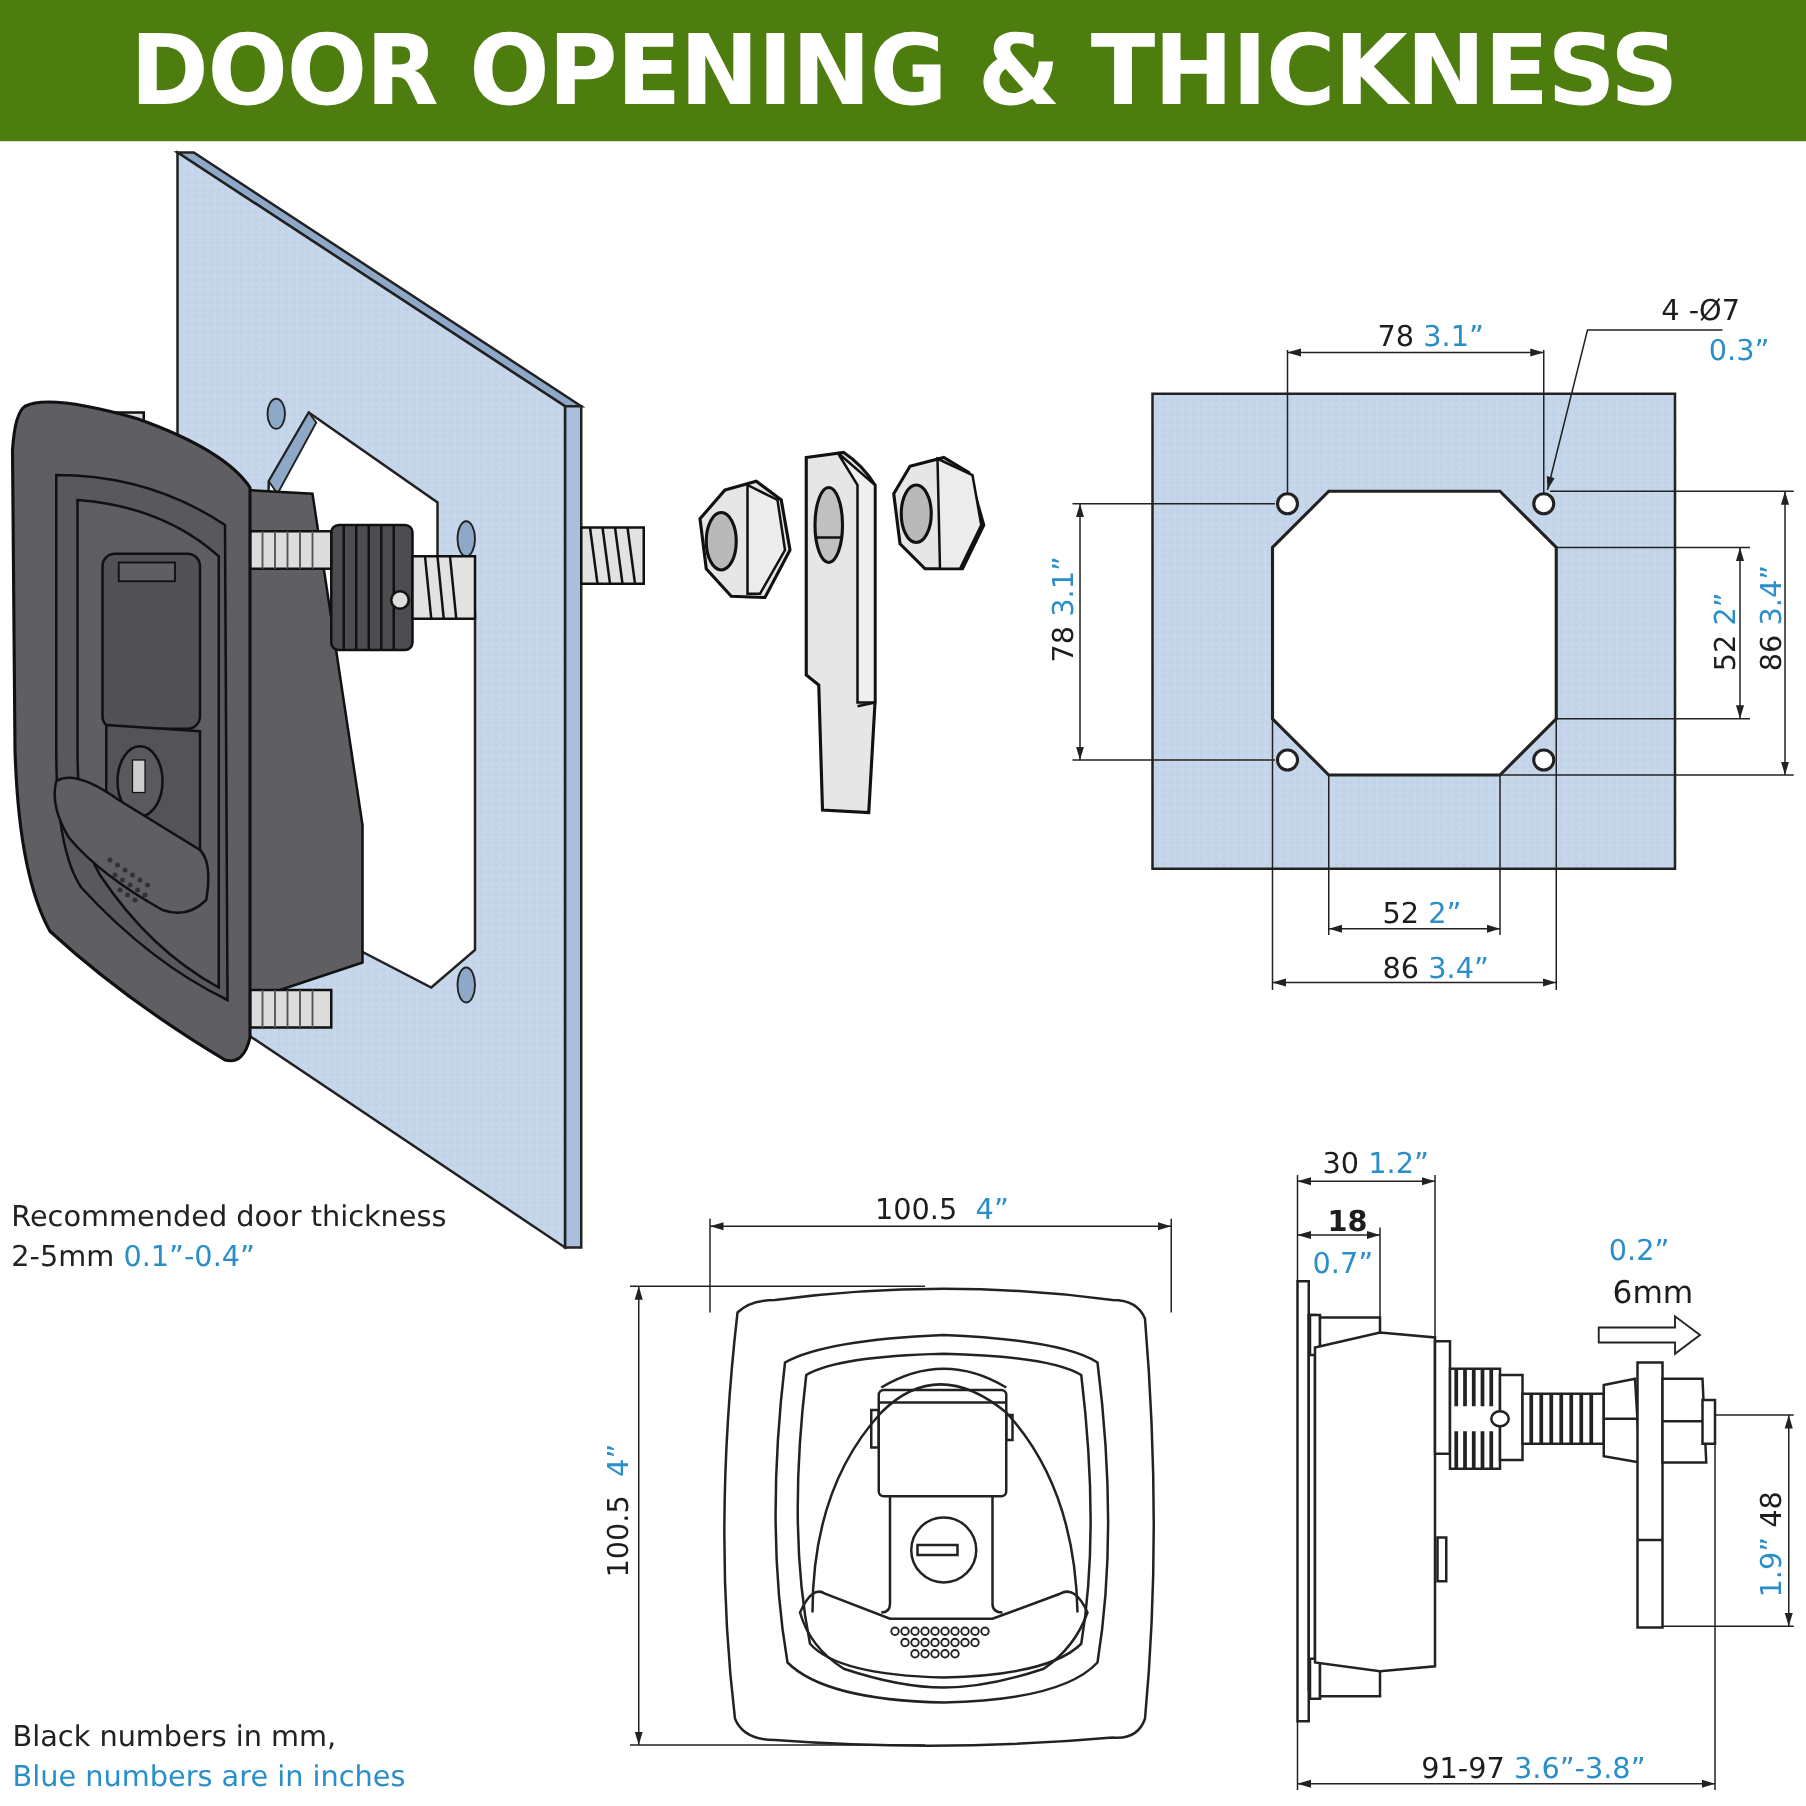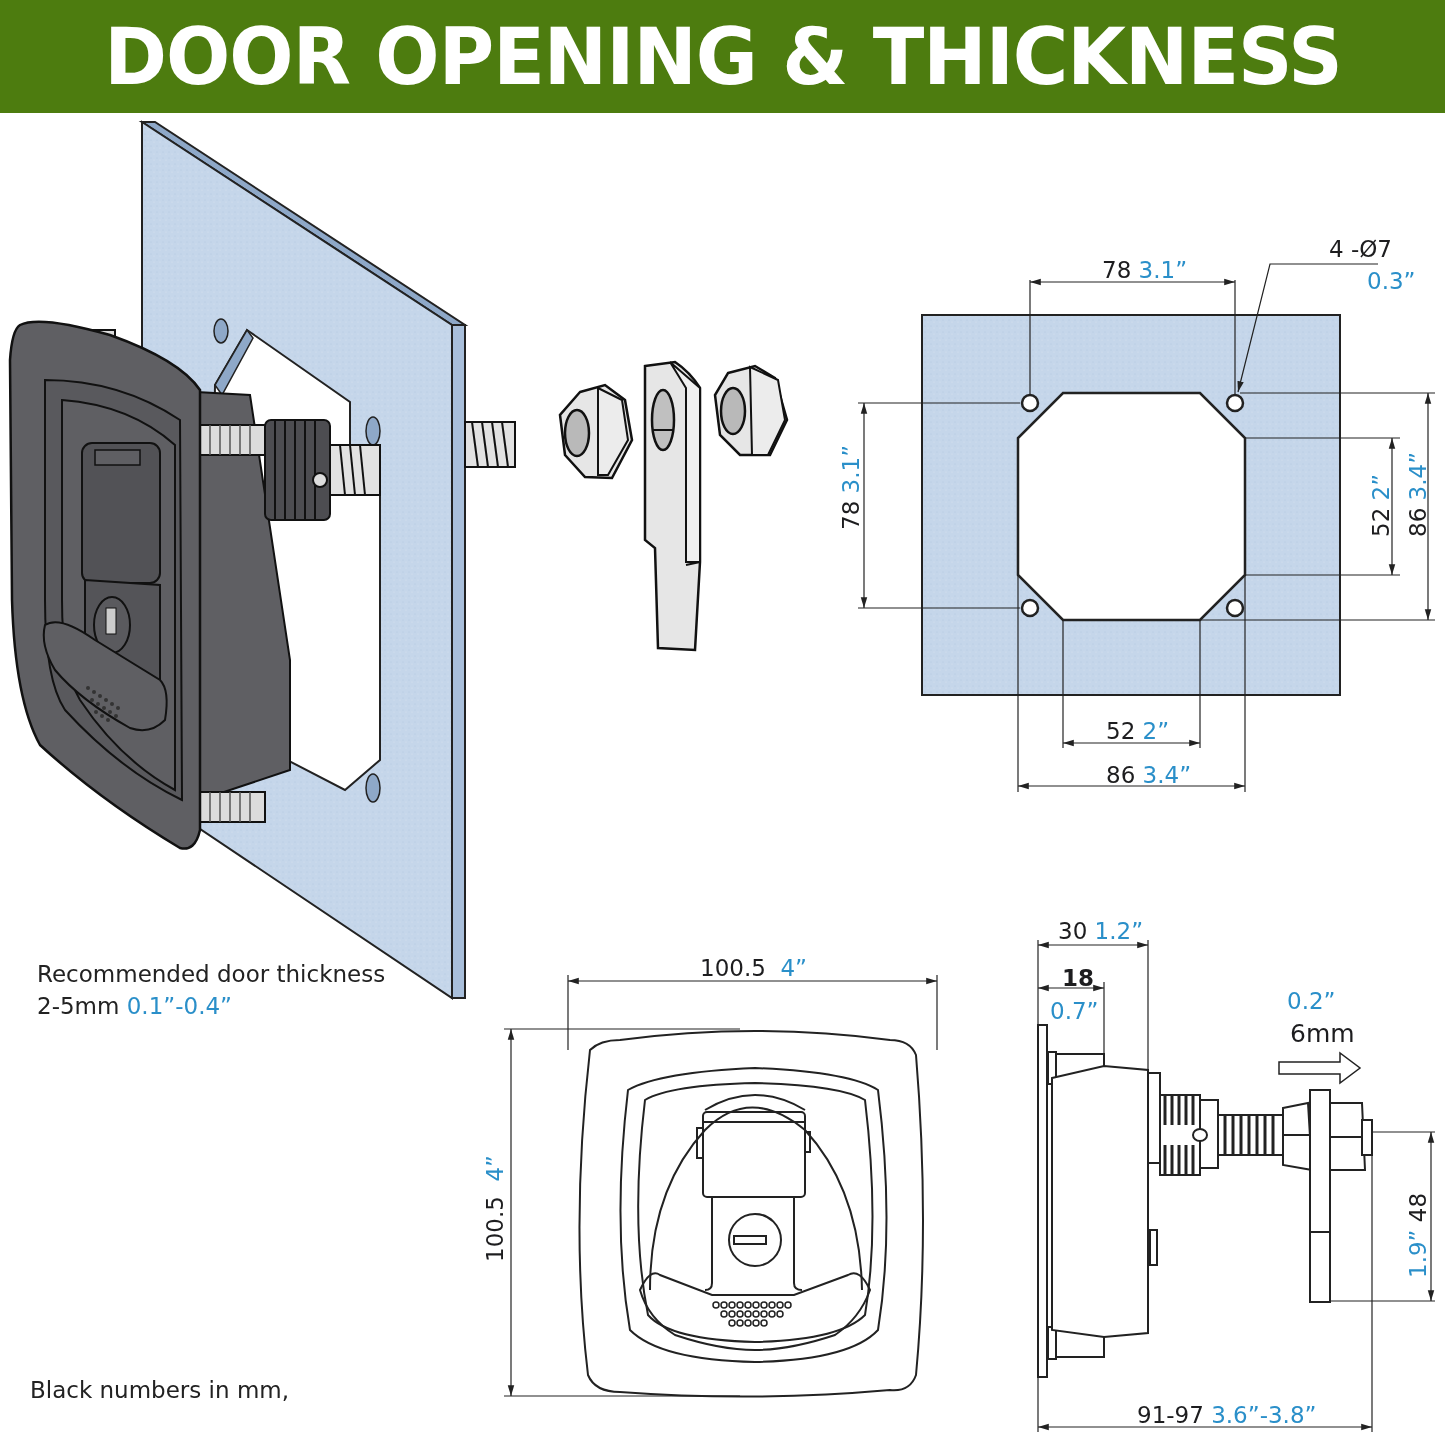--- a/index.html
+++ b/index.html
@@ -316,21 +316,21 @@
 </div>
 <div class="lbl" style="left:1106px;top:720px;">
   <span>52</span>
   <span class="blue">2”</span>
 </div>
 <div class="lbl" style="left:1106px;top:764px;">
   <span>86</span>
   <span class="blue">3.4”</span>
 </div>
 
-<div class="note" style="left:9px;top:958px;margin-left:28px;">
+<div class="note" style="left:9px;top:958px;">
   <div>Recommended door thickness</div>
   <div><span>2-5mm</span>
     <span class="blue">0.1”-0.4”</span></div>
 </div>
 
 <div class="lbl" style="left:700px;top:957px;">
   <span>100.5</span>&nbsp;
   <span class="blue">4”</span>
 </div>
 <div class="lbl rot" style="left:484px;top:1262px;transform:rotate(-90deg);">
@@ -348,15 +348,16 @@
 <div class="lbl" style="left:1290px;top:1021px;font-size:25px;">6mm</div>
 <div class="lbl rot" style="left:1407px;top:1278px;transform:rotate(-90deg);">
   <span class="blue">1.9”</span>
   <span>48</span>
 </div>
 <div class="lbl" style="left:1137px;top:1404px;">
   <span>91-97</span>
   <span class="blue">3.6”-3.8”</span>
 </div>
 
-<div class="note" style="left:10px;top:1374px;margin-left:20px;">
+<div class="note" style="left:10px;top:1374px;">
   <div>Black numbers in mm,</div>
+  <div class="blue">Blue numbers are in inches</div>
 </div>
 
 </body></html>

